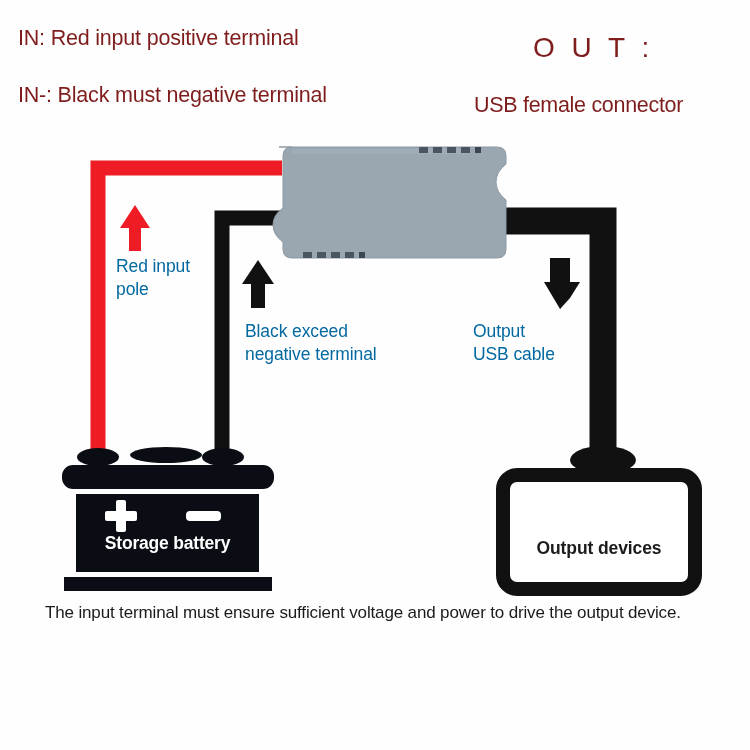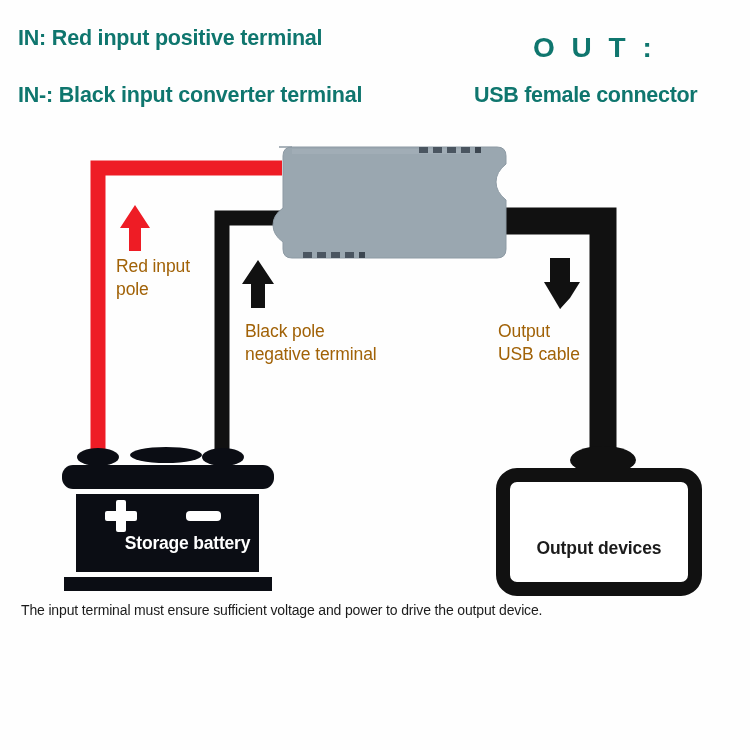--- a/index.html
+++ b/index.html
@@ -21,64 +21,63 @@
     position: absolute;
     left: 0; top: 0;
     width: 750px;
     height: 750px;
     background: #fefefe;
   }
 
   
   .hdr {
     position: absolute;
-    font-weight: 700;
-    color: #0f766e;
+    font-weight: 400;
+    color: #7f1d1d;
     white-space: nowrap;
     line-height: 1;
   }
   #hdr-in-pos  { left: 18px;  top: 28px;  font-size: 21.5px; letter-spacing: -0.2px; }
   #hdr-in-neg  { left: 18px;  top: 85px;  font-size: 21.5px; letter-spacing: -0.2px; }
   #hdr-out     { left: 533px; top: 34px;  font-size: 28px;   letter-spacing: 4.5px; }
-  #hdr-usb     { left: 474px; top: 85px;  font-size: 21.5px; letter-spacing: -0.3px; }
+  #hdr-usb     { left: 474px; top: 95px;  font-size: 21.5px; letter-spacing: -0.3px; }
 
   
   #diagram {
     position: absolute;
     left: 0;
     top: 120px;
     width: 750px;
     height: 480px;
   }
 
   
   .dlabel {
     position: absolute;
     font-size: 17.5px;
     font-weight: 400;
-    color: #a16207;
+    color: #0369a1;
     line-height: 1.32;
     white-space: pre-line;
     letter-spacing: -0.1px;
   }
   #lbl-red    { left: 116px; top: 255px; }
   #lbl-black  { left: 245px; top: 320px; }
-  #lbl-output { left: 498px; top: 320px; }
+  #lbl-output { left: 473px; top: 320px; }
 
   #lbl-battery {
     position: absolute;
     left: 76px;
     top: 533px;
     width: 183px;
     text-align: center;
     font-size: 17.5px;
     font-weight: 700;
     color: #ffffff;
     letter-spacing: -0.2px;
-    margin-left: 20px;
   }
   #lbl-device {
     position: absolute;
     left: 506px;
     top: 538px;
     width: 186px;
     text-align: center;
     font-size: 17.5px;
     font-weight: 700;
     color: #1b1b1b;
@@ -86,35 +85,36 @@
   }
 
   
   #notes {
     position: absolute;
     left: 21px;
     top: 601px;
     width: 716px;
   }
   .note {
-    font-size: 14px;
+    font-size: 17px;
     line-height: 1.42;
     color: #1b1b1b;
     margin-bottom: 9px;
     letter-spacing: -0.15px;
+    margin-left: 24px;
   }
 </style>
 </head>
 <body>
 
 <div id="canvas">
 
   <div class="hdr" id="hdr-in-pos">IN: Red input positive terminal</div>
 
-  <div class="hdr" id="hdr-in-neg">IN-: Black input converter terminal</div>
+  <div class="hdr" id="hdr-in-neg">IN-: Black must negative terminal</div>
 
   <div class="hdr" id="hdr-out">O U T :</div>
 
   <div class="hdr" id="hdr-usb">USB female connector</div>
 
   <svg id="diagram" viewBox="0 0 750 480">
 
     <g>
       <path d="M 98 340 L 98 48 L 282 48" fill="none" stroke="#ee1c25" stroke-width="15" stroke-linecap="butt" stroke-linejoin="miter"></path>
     </g>
@@ -203,21 +203,21 @@
 
       <ellipse cx="603" cy="340" rx="33" ry="14" fill="#111111"></ellipse>
 
       <rect x="503" y="355" width="192" height="114" rx="14" ry="14" fill="#ffffff" stroke="#111111" stroke-width="14"></rect>
     </g>
   </svg>
 
   <div class="dlabel" id="lbl-red">Red input
 pole</div>
 
-  <div class="dlabel" id="lbl-black">Black pole
+  <div class="dlabel" id="lbl-black">Black exceed
 negative terminal</div>
 
   <div class="dlabel" id="lbl-output">Output
 USB cable</div>
 
   <div id="lbl-battery">Storage battery</div>
 
   <div id="lbl-device">Output devices</div>
 
   <div id="notes">

